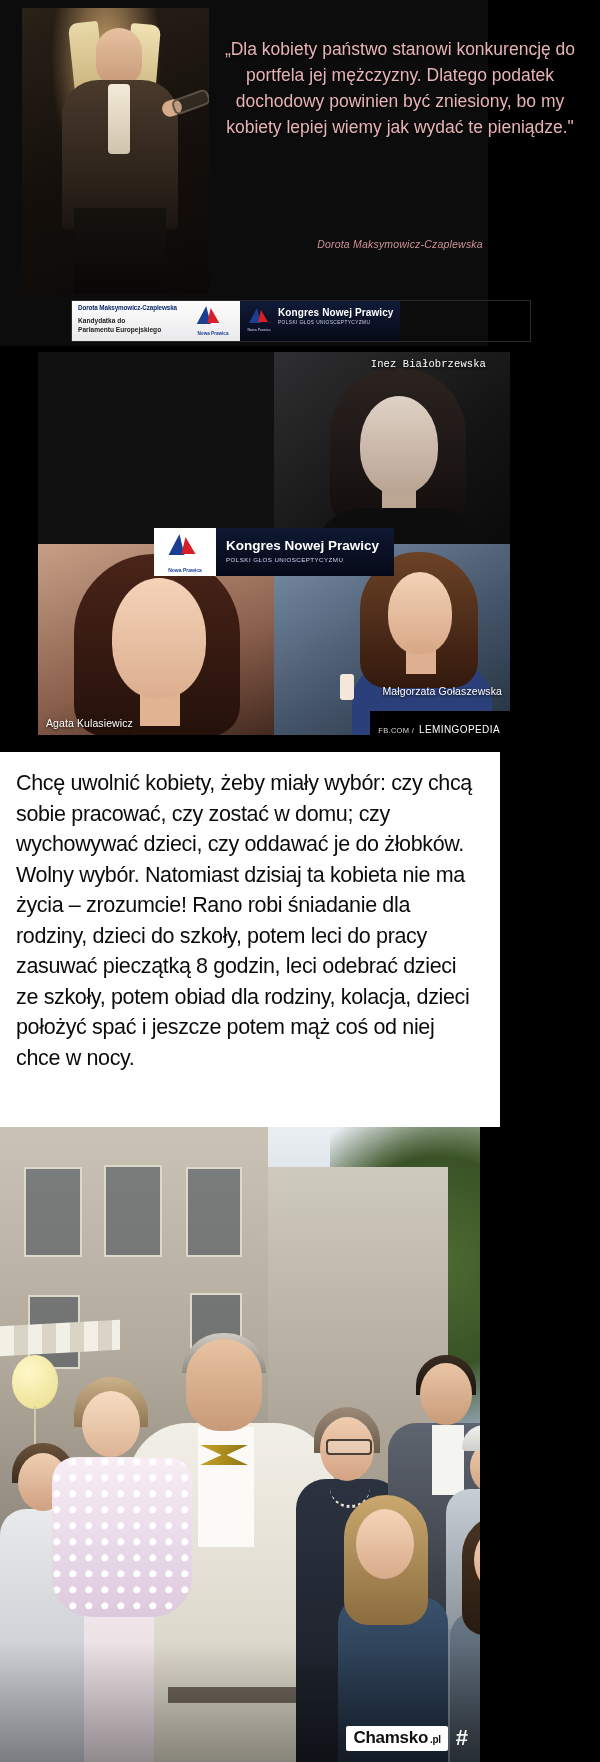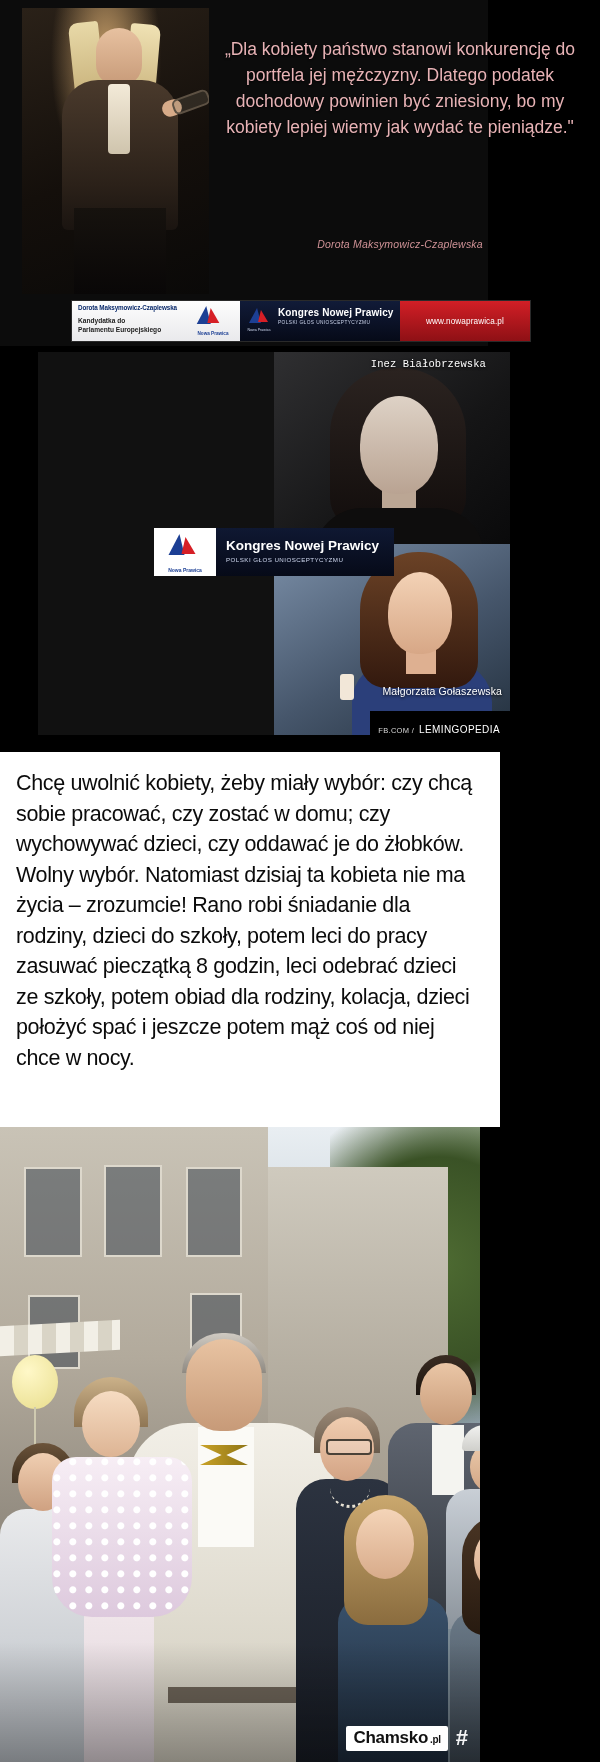--- a/index.html
+++ b/index.html
@@ -417,37 +417,40 @@
       </div>
       <div class="strip-cell strip-mid">
         <div class="mark">
           <div class="f1"></div>
           <div class="f2"></div>
           <div class="ml">Nowa Prawica</div>
         </div>
         <div class="t1">Kongres Nowej Prawicy</div>
         <div class="t2">POLSKI GŁOS UNIOSCEPTYCYZMU</div>
       </div>
-      <div class="strip-cell strip-right">
-        <span>www.nowaprawica.pl</span>
-      </div>
     </div>
   </div>
 
   <div class="panel-collage">
 
 
     <div class="cell c-tr">
       <div class="hair tr-hair"></div>
       <div class="tr-neck"></div>
       <div class="face tr-face"></div>
       <div class="tr-shoulder"></div>
       <div class="name-tag nt-tr">Inez Białobrzewska</div>
     </div>
 
+    <div class="cell c-bl">
+      <div class="hair bl-hair"></div>
+      <div class="bl-neck"></div>
+      <div class="face bl-face"></div>
+      <div class="name-tag nt-bl">Agata Kulasiewicz</div>
+    </div>
 
     <div class="cell c-br">
       <div class="br-dress"></div>
       <div class="hair br-hair"></div>
       <div class="br-neck"></div>
       <div class="face br-face"></div>
       <div class="br-bottle"></div>
       <div class="name-tag nt-br">Małgorzata Gołaszewska</div>
     </div>
 

